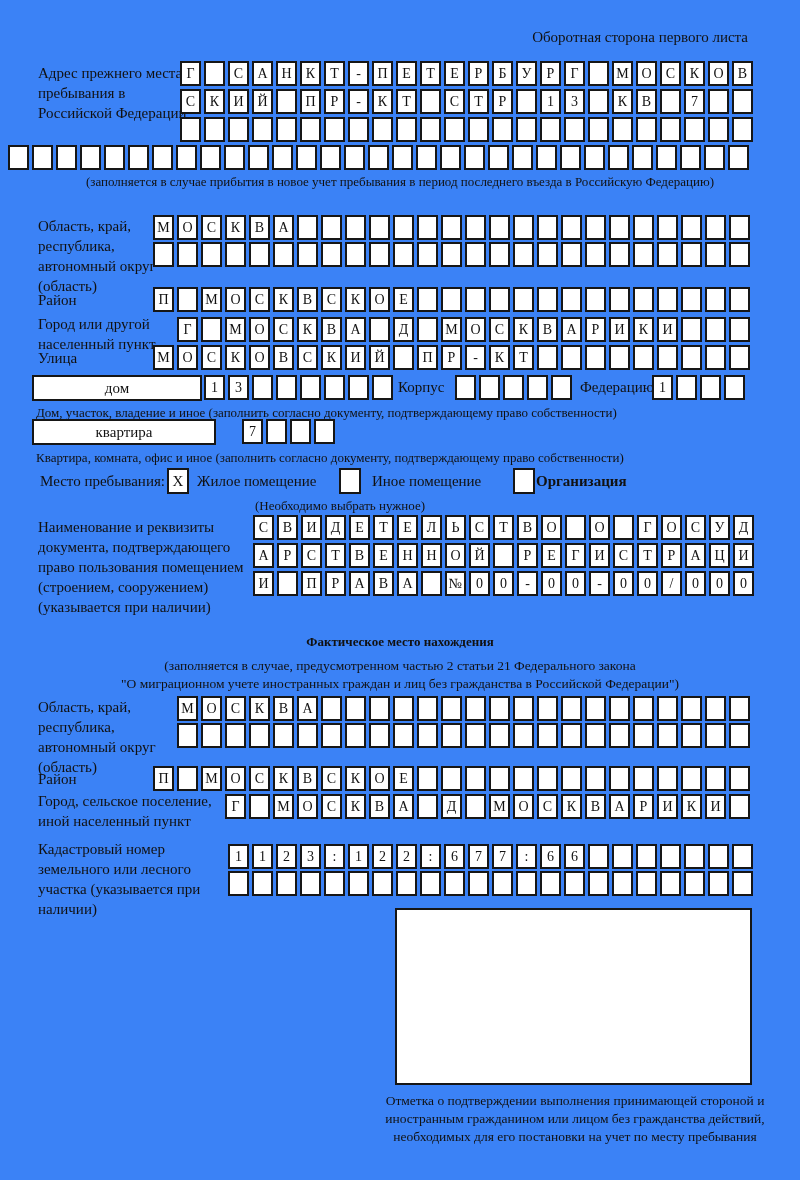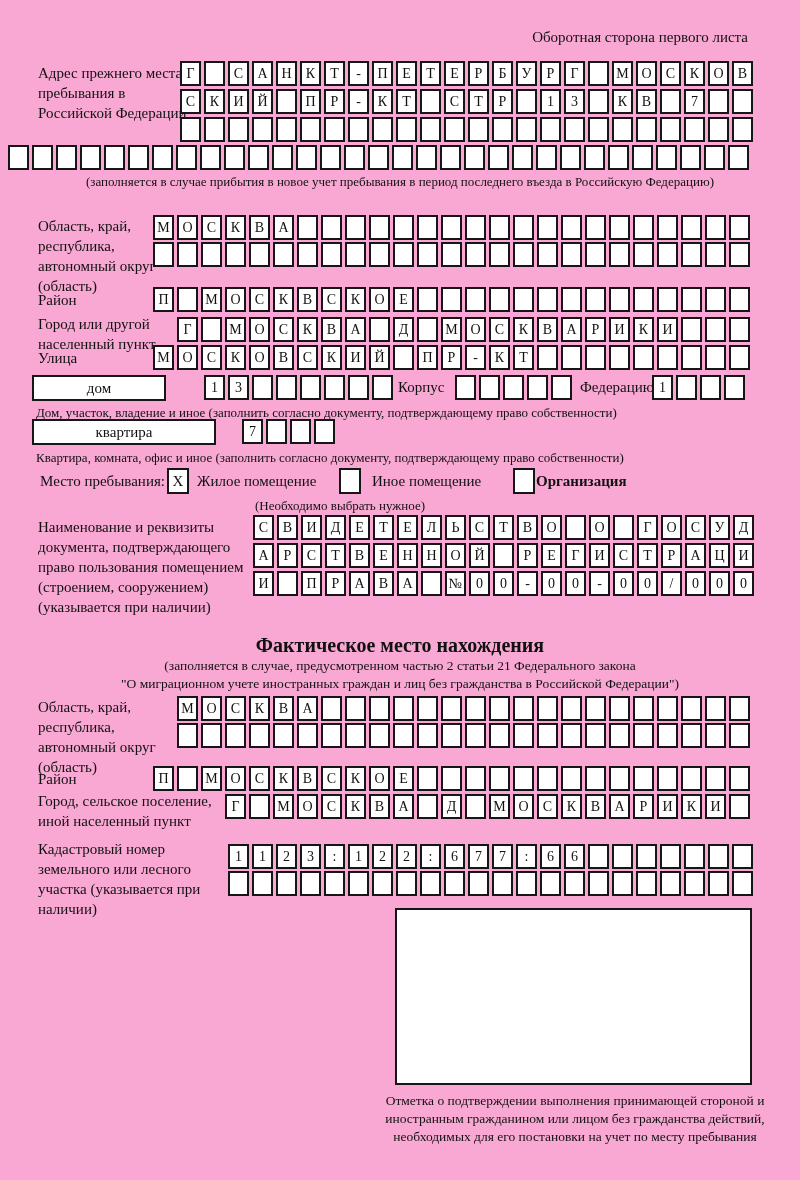--- a/index.html
+++ b/index.html
@@ -1,17 +1,17 @@
 <!DOCTYPE html>
 <html><head>
 <meta charset="utf-8">
 <style>
   html,body{margin:0;padding:0;background:#ffffff;}
   #page{
-    position:relative;width:800px;height:1180px;background:#f9a8d4;
+    position:relative;width:800px;height:1180px;background:#3b82f6;
     font-family:"Liberation Serif","DejaVu Serif",serif;color:#111;
     overflow:hidden;
   }
   .abs{position:absolute;}
   .lbl{font-size:15px;line-height:20px;}
   .cap{font-size:13px;line-height:16px;white-space:nowrap;}
   .ttl{font-size:16px;font-weight:bold;white-space:nowrap;}
   .ctr{left:0;width:800px;text-align:center;}
   .cellrow{position:absolute;display:flex;gap:3px;}
   .cell{
@@ -286,21 +286,21 @@
       <span class="cell"></span>
       <span class="cell"></span>
       <span class="cell"></span>
       <span class="cell"></span>
       <span class="cell"></span>
       <span class="cell"></span>
       <span class="cell"></span>
       <span class="cell"></span>
     </div>
 
-  <div class="namebox" style="left:32px;top:375px;width:134px;">дом</div>
+  <div class="namebox" style="left:32px;top:375px;width:170px;">дом</div>
   <div class="cellrow" style="left:204px;top:375px;">
       <span class="cell">1</span>
       <span class="cell">3</span>
       <span class="cell"></span>
       <span class="cell"></span>
       <span class="cell"></span>
       <span class="cell"></span>
       <span class="cell"></span>
       <span class="cell"></span>
     </div>
@@ -403,21 +403,21 @@
       <span class="cell">0</span>
       <span class="cell">-</span>
       <span class="cell">0</span>
       <span class="cell">0</span>
       <span class="cell">/</span>
       <span class="cell">0</span>
       <span class="cell">0</span>
       <span class="cell">0</span>
     </div>
 
-  <div class="abs ttl ctr" style="top:634px;font-size:20px;">Фактическое место нахождения</div>
+  <div class="abs ttl ctr" style="top:634px;font-size:13px;">Фактическое место нахождения</div>
   <div class="abs cap ctr" style="top:658px;font-size:13.5px;">(заполняется в случае, предусмотренном частью 2 статьи 21 Федерального закона</div>
   <div class="abs cap ctr" style="top:676px;font-size:13.5px;">"О миграционном учете иностранных граждан и лиц без гражданства в Российской Федерации")</div>
 
   <div class="abs lbl" style="left:38px;top:697px;width:155px;">Область, край, республика, автономный округ (область)</div>
   <div class="cellrow" style="left:177px;top:696px;">
       <span class="cell">М</span>
       <span class="cell">О</span>
       <span class="cell">С</span>
       <span class="cell">К</span>
       <span class="cell">В</span>

